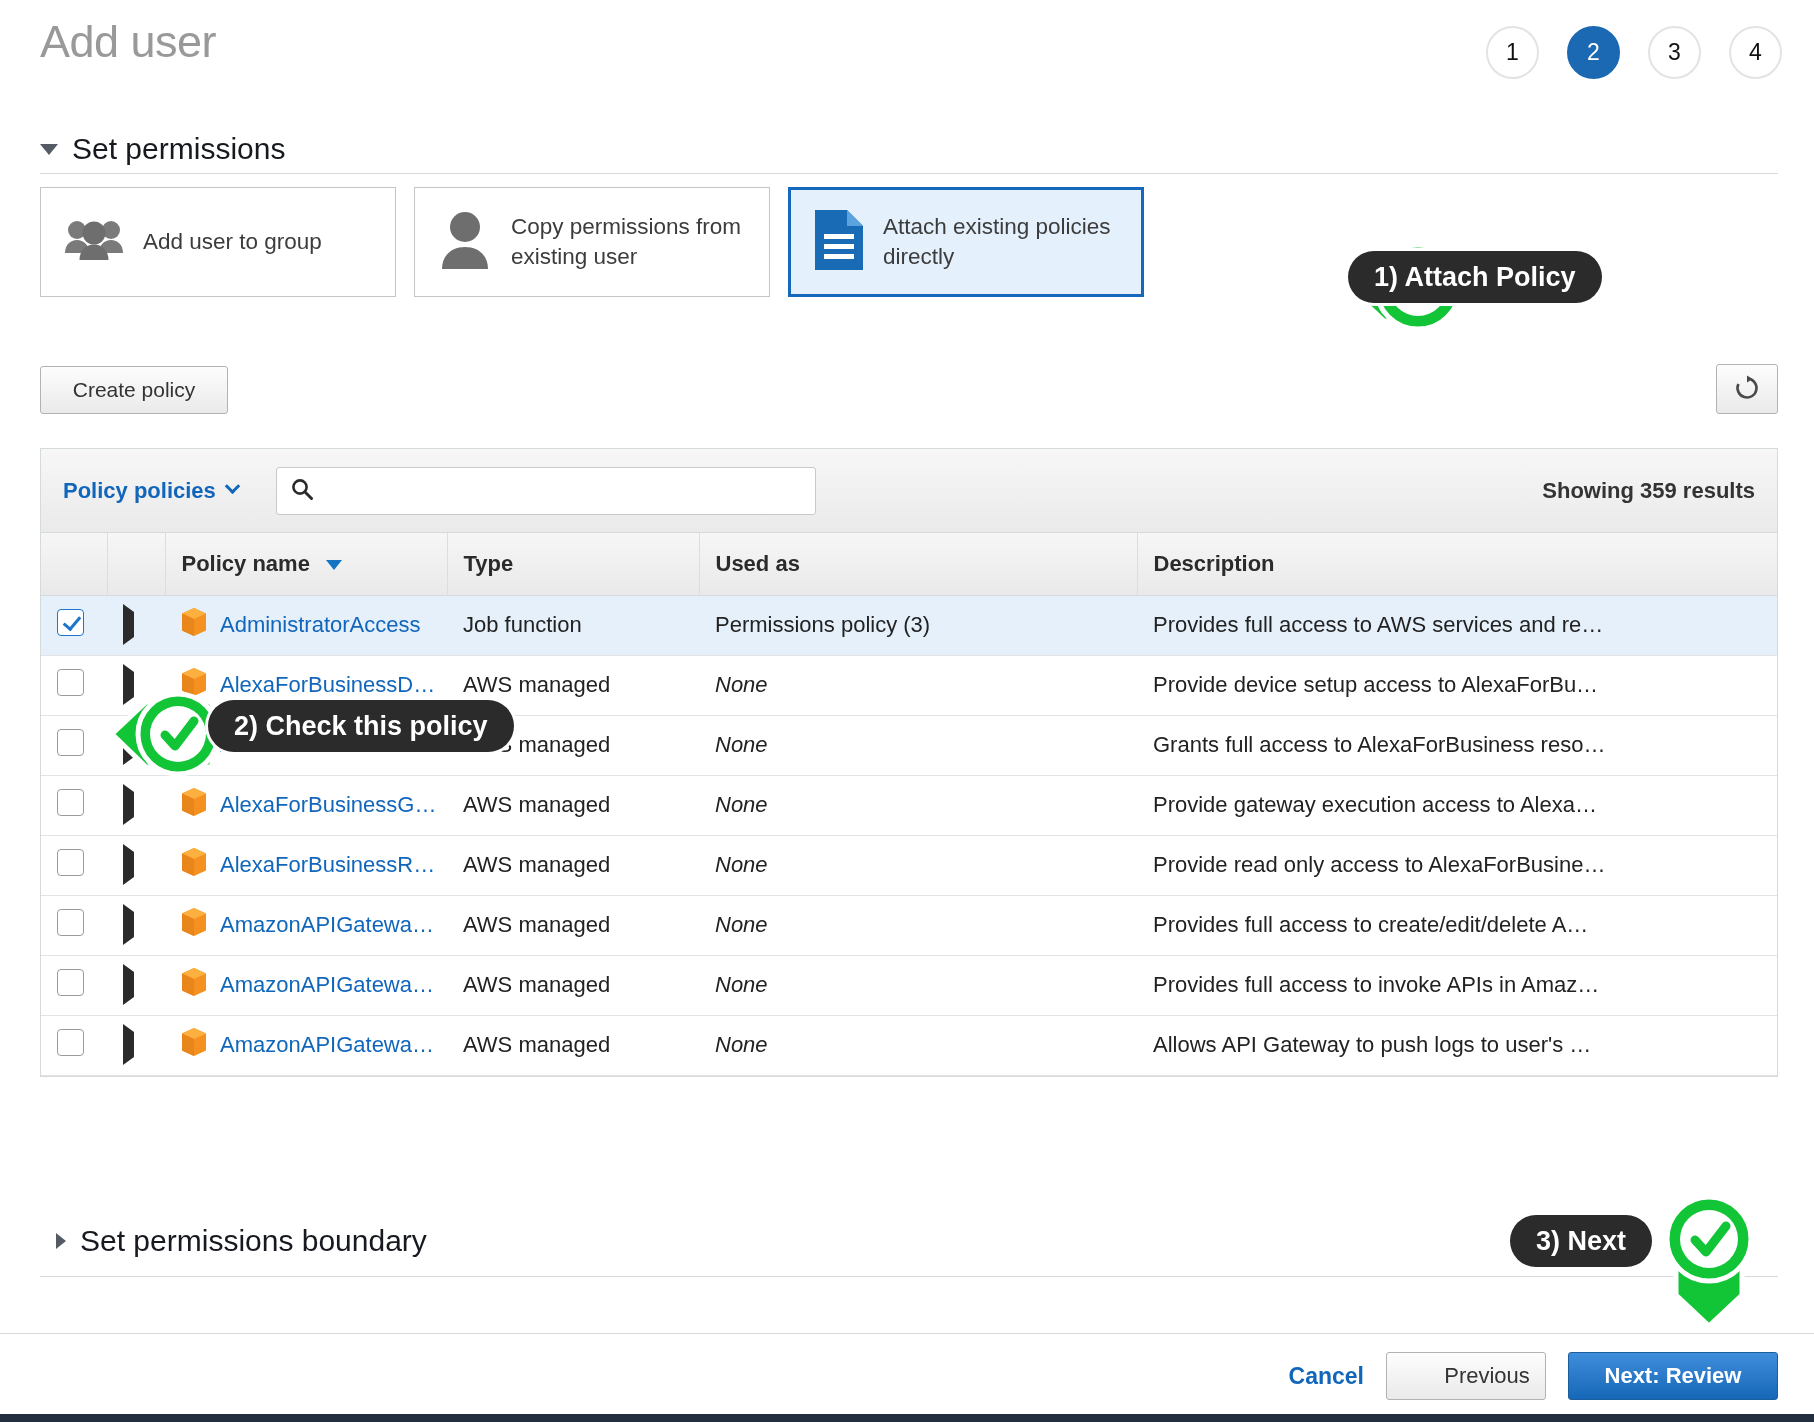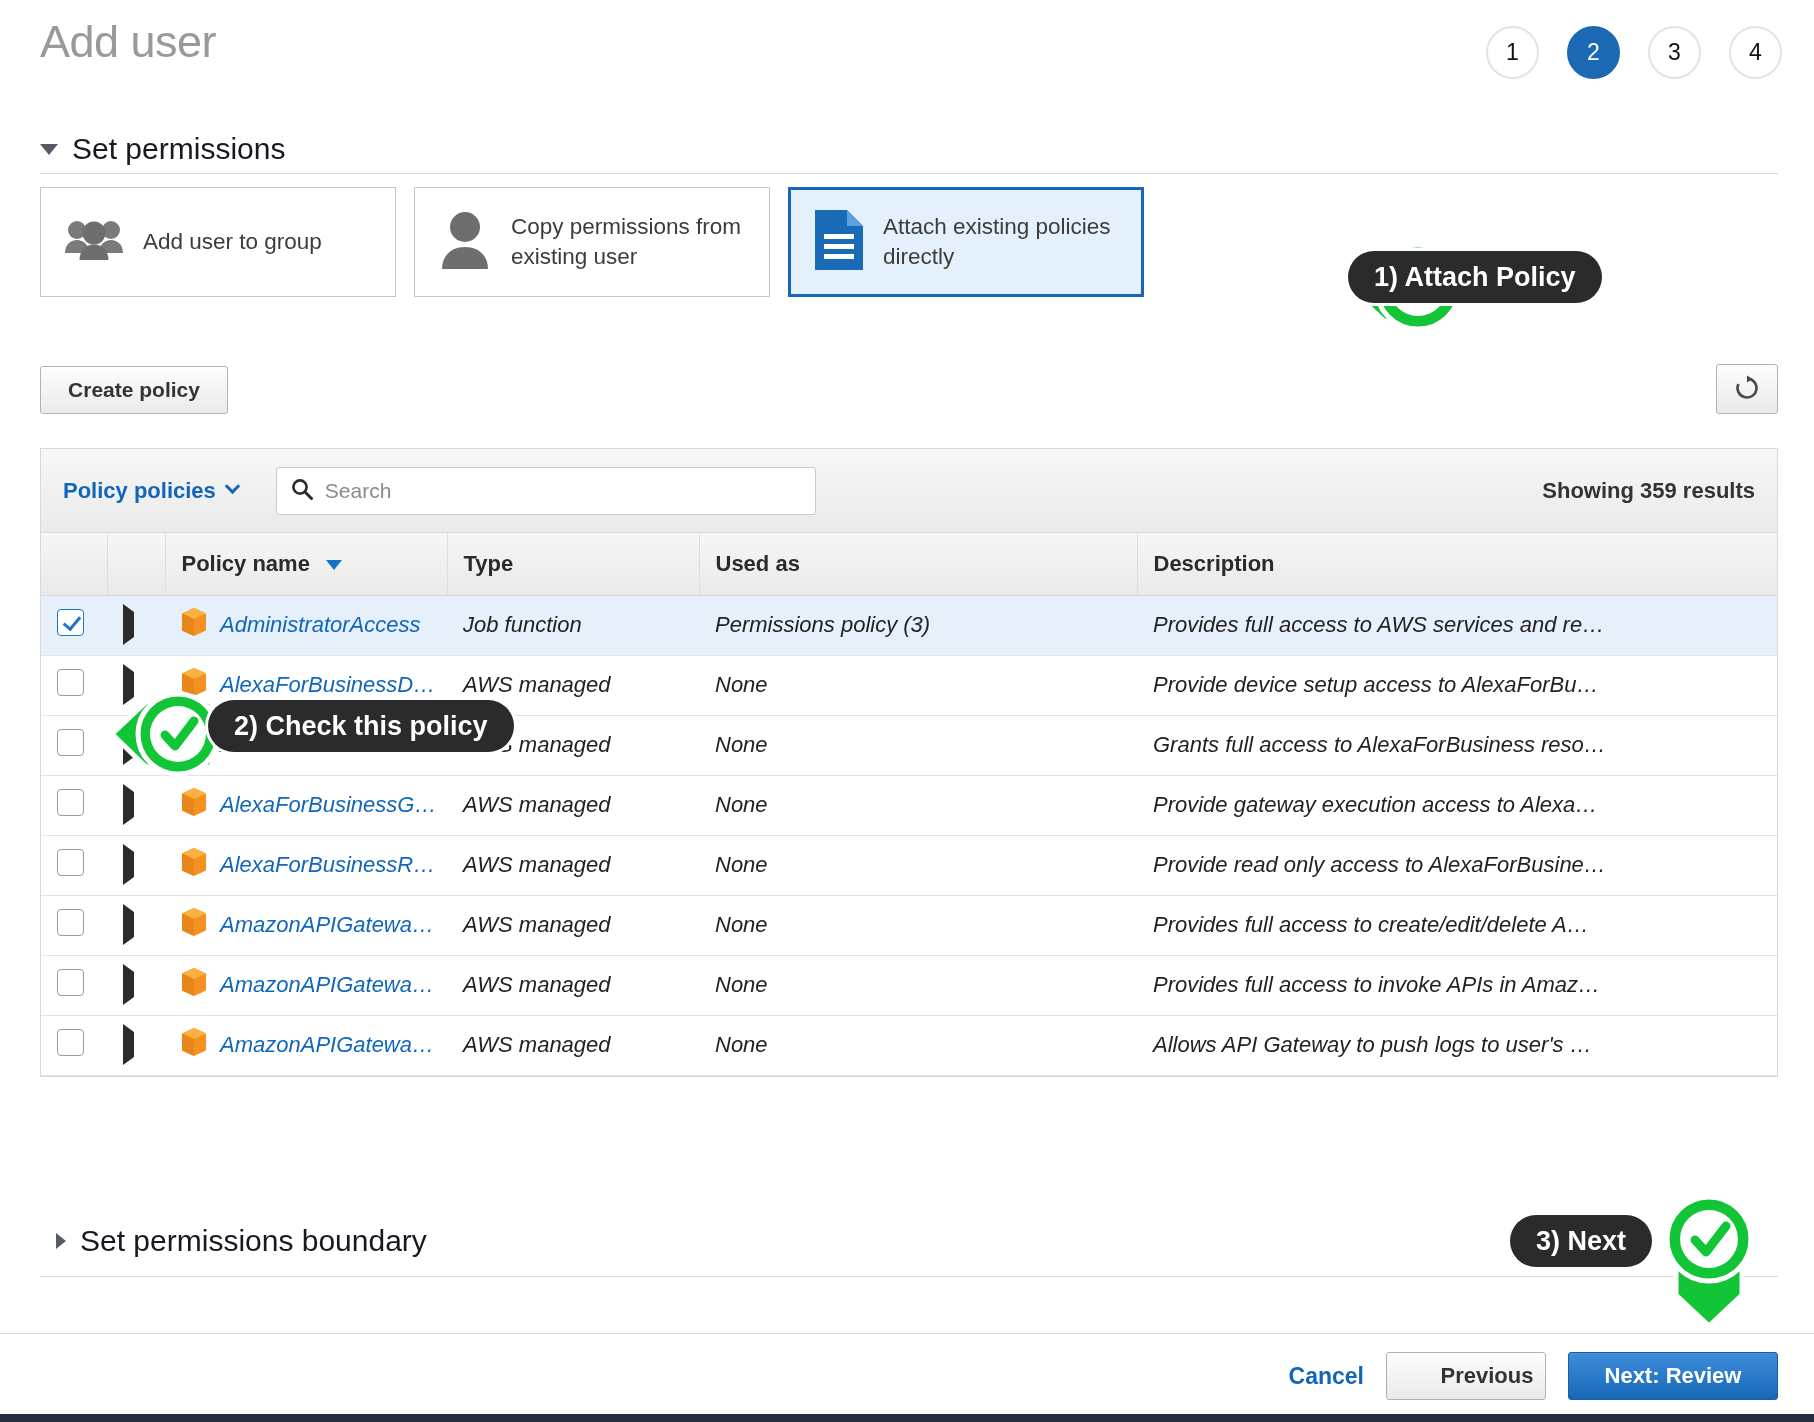--- a/index.html
+++ b/index.html
@@ -120,21 +120,21 @@
   .icon-group, .icon-user, .icon-doc {
     flex: 0 0 auto;
   }
 
   
   .btn {
     border: 1px solid #b2b2b2;
     border-radius: 3px;
     background: linear-gradient(to bottom, #fdfdfd 0%, #eaeaea 100%);
     font-family: "Liberation Sans", sans-serif;
-    font-weight: bold;
+    font-weight: normal;
     color: #333;
     cursor: pointer;
   }
   .create-policy {
     position: absolute;
     left: 40px; top: 366px;
     width: 188px; height: 48px;
     font-size: 21px;
   }
   .refresh-btn {
@@ -238,21 +238,20 @@
   }
   table.policies tbody td {
     height: 60px;
     border-bottom: 1px solid #e3e3e3;
     font-size: 22px;
     color: #222;
     padding: 0 16px;
     vertical-align: middle;
     white-space: nowrap;
     overflow: hidden;
-    font-style: italic;
   }
   tr.row-selected td { background: #e5f0fa; }
   .policy-link {
     color: #1166bb;
     cursor: pointer;
   }
   .used-none {
     color: #888;
     font-style: italic;
   }
@@ -446,21 +445,20 @@
         <span class="chev-down"></span>
       </div>
 
       <div class="search-box">
         <span>
           <svg width="22" height="22" viewBox="0 0 22 22">
             <circle cx="9" cy="9" r="6.6" fill="none" stroke="#2b2b2b" stroke-width="2.6"></circle>
             <line x1="13.8" y1="13.8" x2="20.5" y2="20.5" stroke="#2b2b2b" stroke-width="3" stroke-linecap="round"></line>
           </svg>
         </span>
-        <input type="text" placeholder="Search" style="">
       </div>
 
       <div class="showing-results">Showing 359 results</div>
     </div>
 
     <table class="policies">
       <colgroup>
         <col class="col-check">
           <col class="col-exp">
           <col class="col-name">

